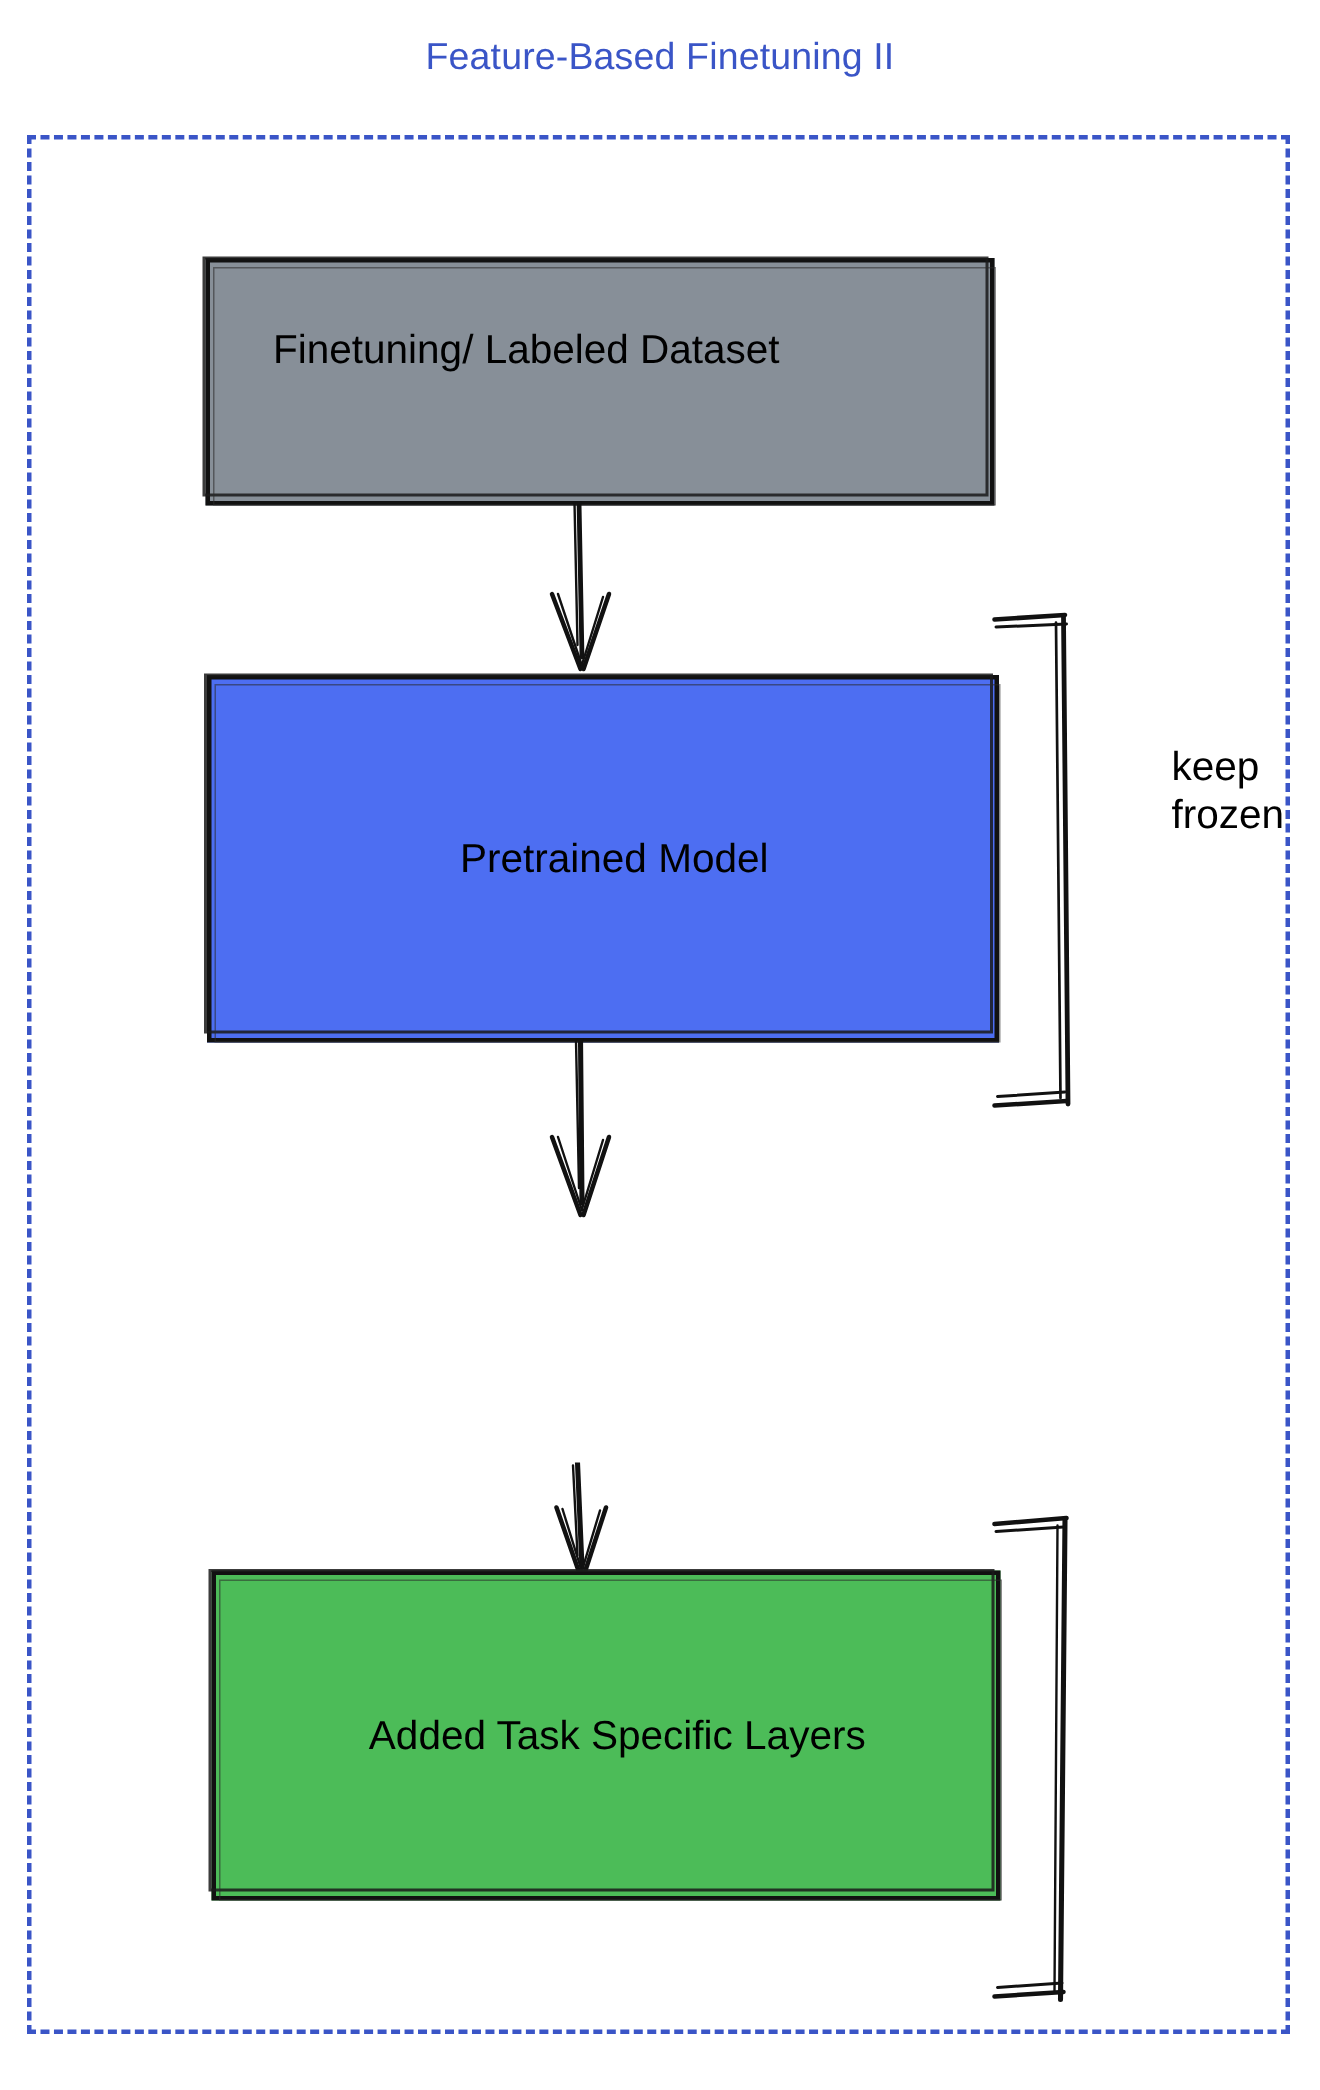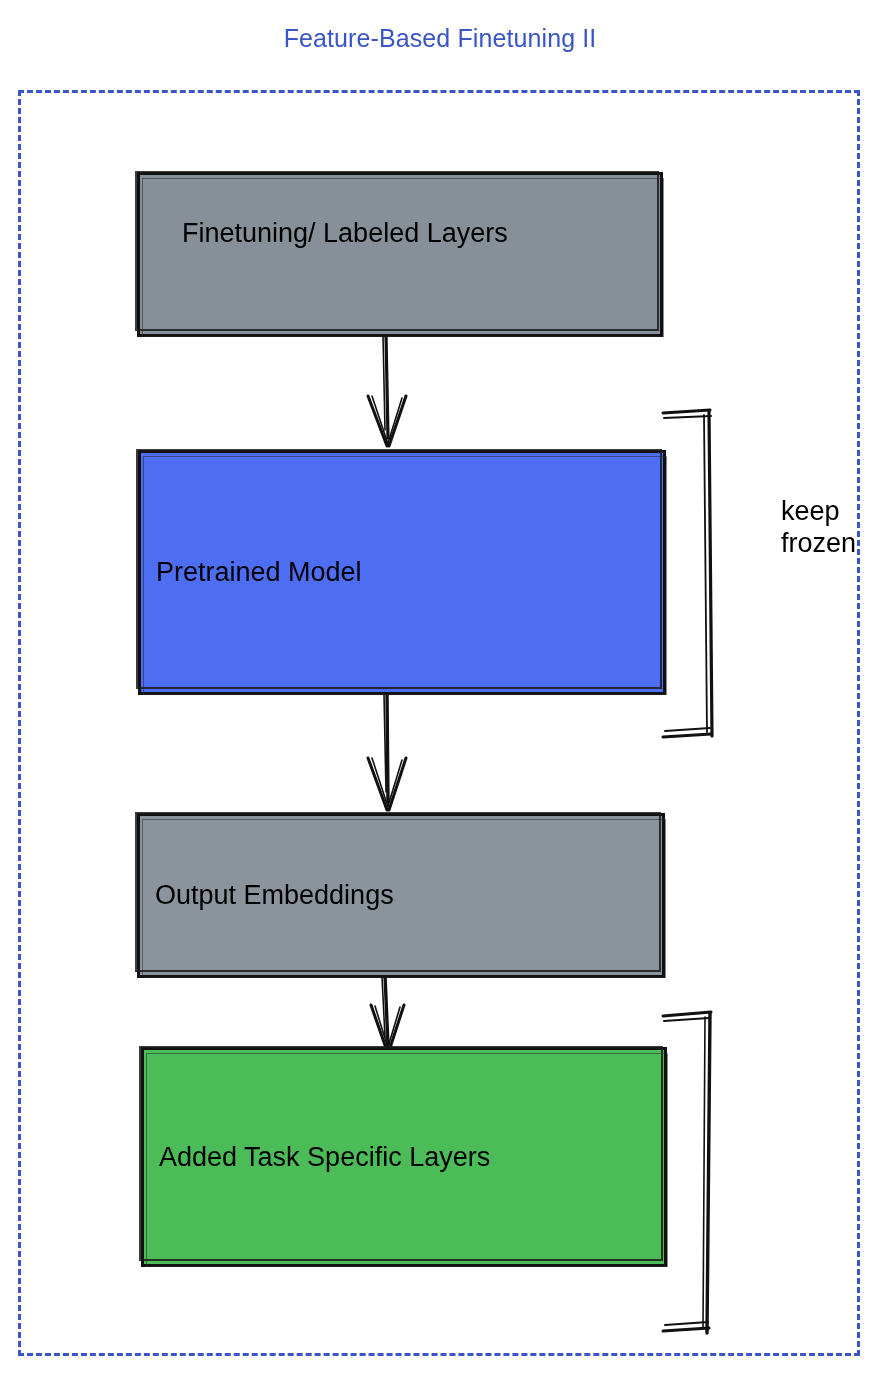--- a/index.html
+++ b/index.html
@@ -48,20 +48,21 @@
     display: flex;
     align-items: center;
     justify-content: flex-start;
     color: #000000;
     font-size: 27px;
     overflow: visible;
   }
   .node .node-label {
     display: block;
     width: 100%;
+    text-align: center;
     pointer-events: none;
     padding-left: 15px;
   }
   
   .node::before {
     content: "";
     position: absolute;
     left: -5px;
     top: -4px;
     right: 1px;
@@ -121,21 +122,21 @@
 </head>
 <body>
 
 <div id="canvas">
 
   <div class="diagram-title">Feature-Based Finetuning II</div>
 
   <div class="outer-frame"></div>
 
   <div class="node" id="node-dataset" style="background:#878f98;">
-    <span class="node-label">Finetuning/ Labeled Layers</span>
+    <span class="node-label">Finetuning/ Labeled Dataset</span>
   </div>
 
   <svg class="arrow-svg" id="arrow-1" style="left:352px; top:334px;" width="70" height="120" viewBox="0 0 70 120">
     <path d="M34 0 L36 104" stroke="#111" stroke-width="3.2" fill="none" stroke-linecap="round"></path>
     <path d="M31 1 L33 96" stroke="#111" stroke-width="1.6" fill="none" stroke-linecap="round"></path>
     <path d="M16 62 L35 112" stroke="#111" stroke-width="3" fill="none" stroke-linecap="round"></path>
     <path d="M20 62 L36 110" stroke="#111" stroke-width="1.6" fill="none" stroke-linecap="round"></path>
     <path d="M54 62 L37 112" stroke="#111" stroke-width="3" fill="none" stroke-linecap="round"></path>
     <path d="M50 64 L36 109" stroke="#111" stroke-width="1.6" fill="none" stroke-linecap="round"></path>
   </svg>
@@ -158,23 +159,20 @@
 
   <svg class="arrow-svg" id="arrow-2" style="left:352px; top:692px;" width="70" height="125" viewBox="0 0 70 125">
     <path d="M35 0 L36 110" stroke="#111" stroke-width="3.4" fill="none" stroke-linecap="round"></path>
     <path d="M32 2 L34 100" stroke="#111" stroke-width="1.6" fill="none" stroke-linecap="round"></path>
     <path d="M16 66 L35 118" stroke="#111" stroke-width="3" fill="none" stroke-linecap="round"></path>
     <path d="M20 66 L36 115" stroke="#111" stroke-width="1.6" fill="none" stroke-linecap="round"></path>
     <path d="M54 66 L37 118" stroke="#111" stroke-width="3" fill="none" stroke-linecap="round"></path>
     <path d="M50 68 L36 114" stroke="#111" stroke-width="1.6" fill="none" stroke-linecap="round"></path>
   </svg>
 
-  <div class="node" id="node-embeddings" style="background:#8b939c;">
-    <span class="node-label">Output Embeddings</span>
-  </div>
 
   <svg class="arrow-svg" id="arrow-3" style="left:352px; top:975px;" width="70" height="80" viewBox="0 0 70 80">
     <path d="M33 0 L36 70" stroke="#111" stroke-width="3.4" fill="none" stroke-linecap="round"></path>
     <path d="M30 2 L33 62" stroke="#111" stroke-width="1.6" fill="none" stroke-linecap="round"></path>
     <path d="M19 30 L35 76" stroke="#111" stroke-width="3" fill="none" stroke-linecap="round"></path>
     <path d="M23 31 L36 73" stroke="#111" stroke-width="1.6" fill="none" stroke-linecap="round"></path>
     <path d="M52 30 L37 76" stroke="#111" stroke-width="3" fill="none" stroke-linecap="round"></path>
     <path d="M48 32 L36 72" stroke="#111" stroke-width="1.6" fill="none" stroke-linecap="round"></path>
   </svg>
 

